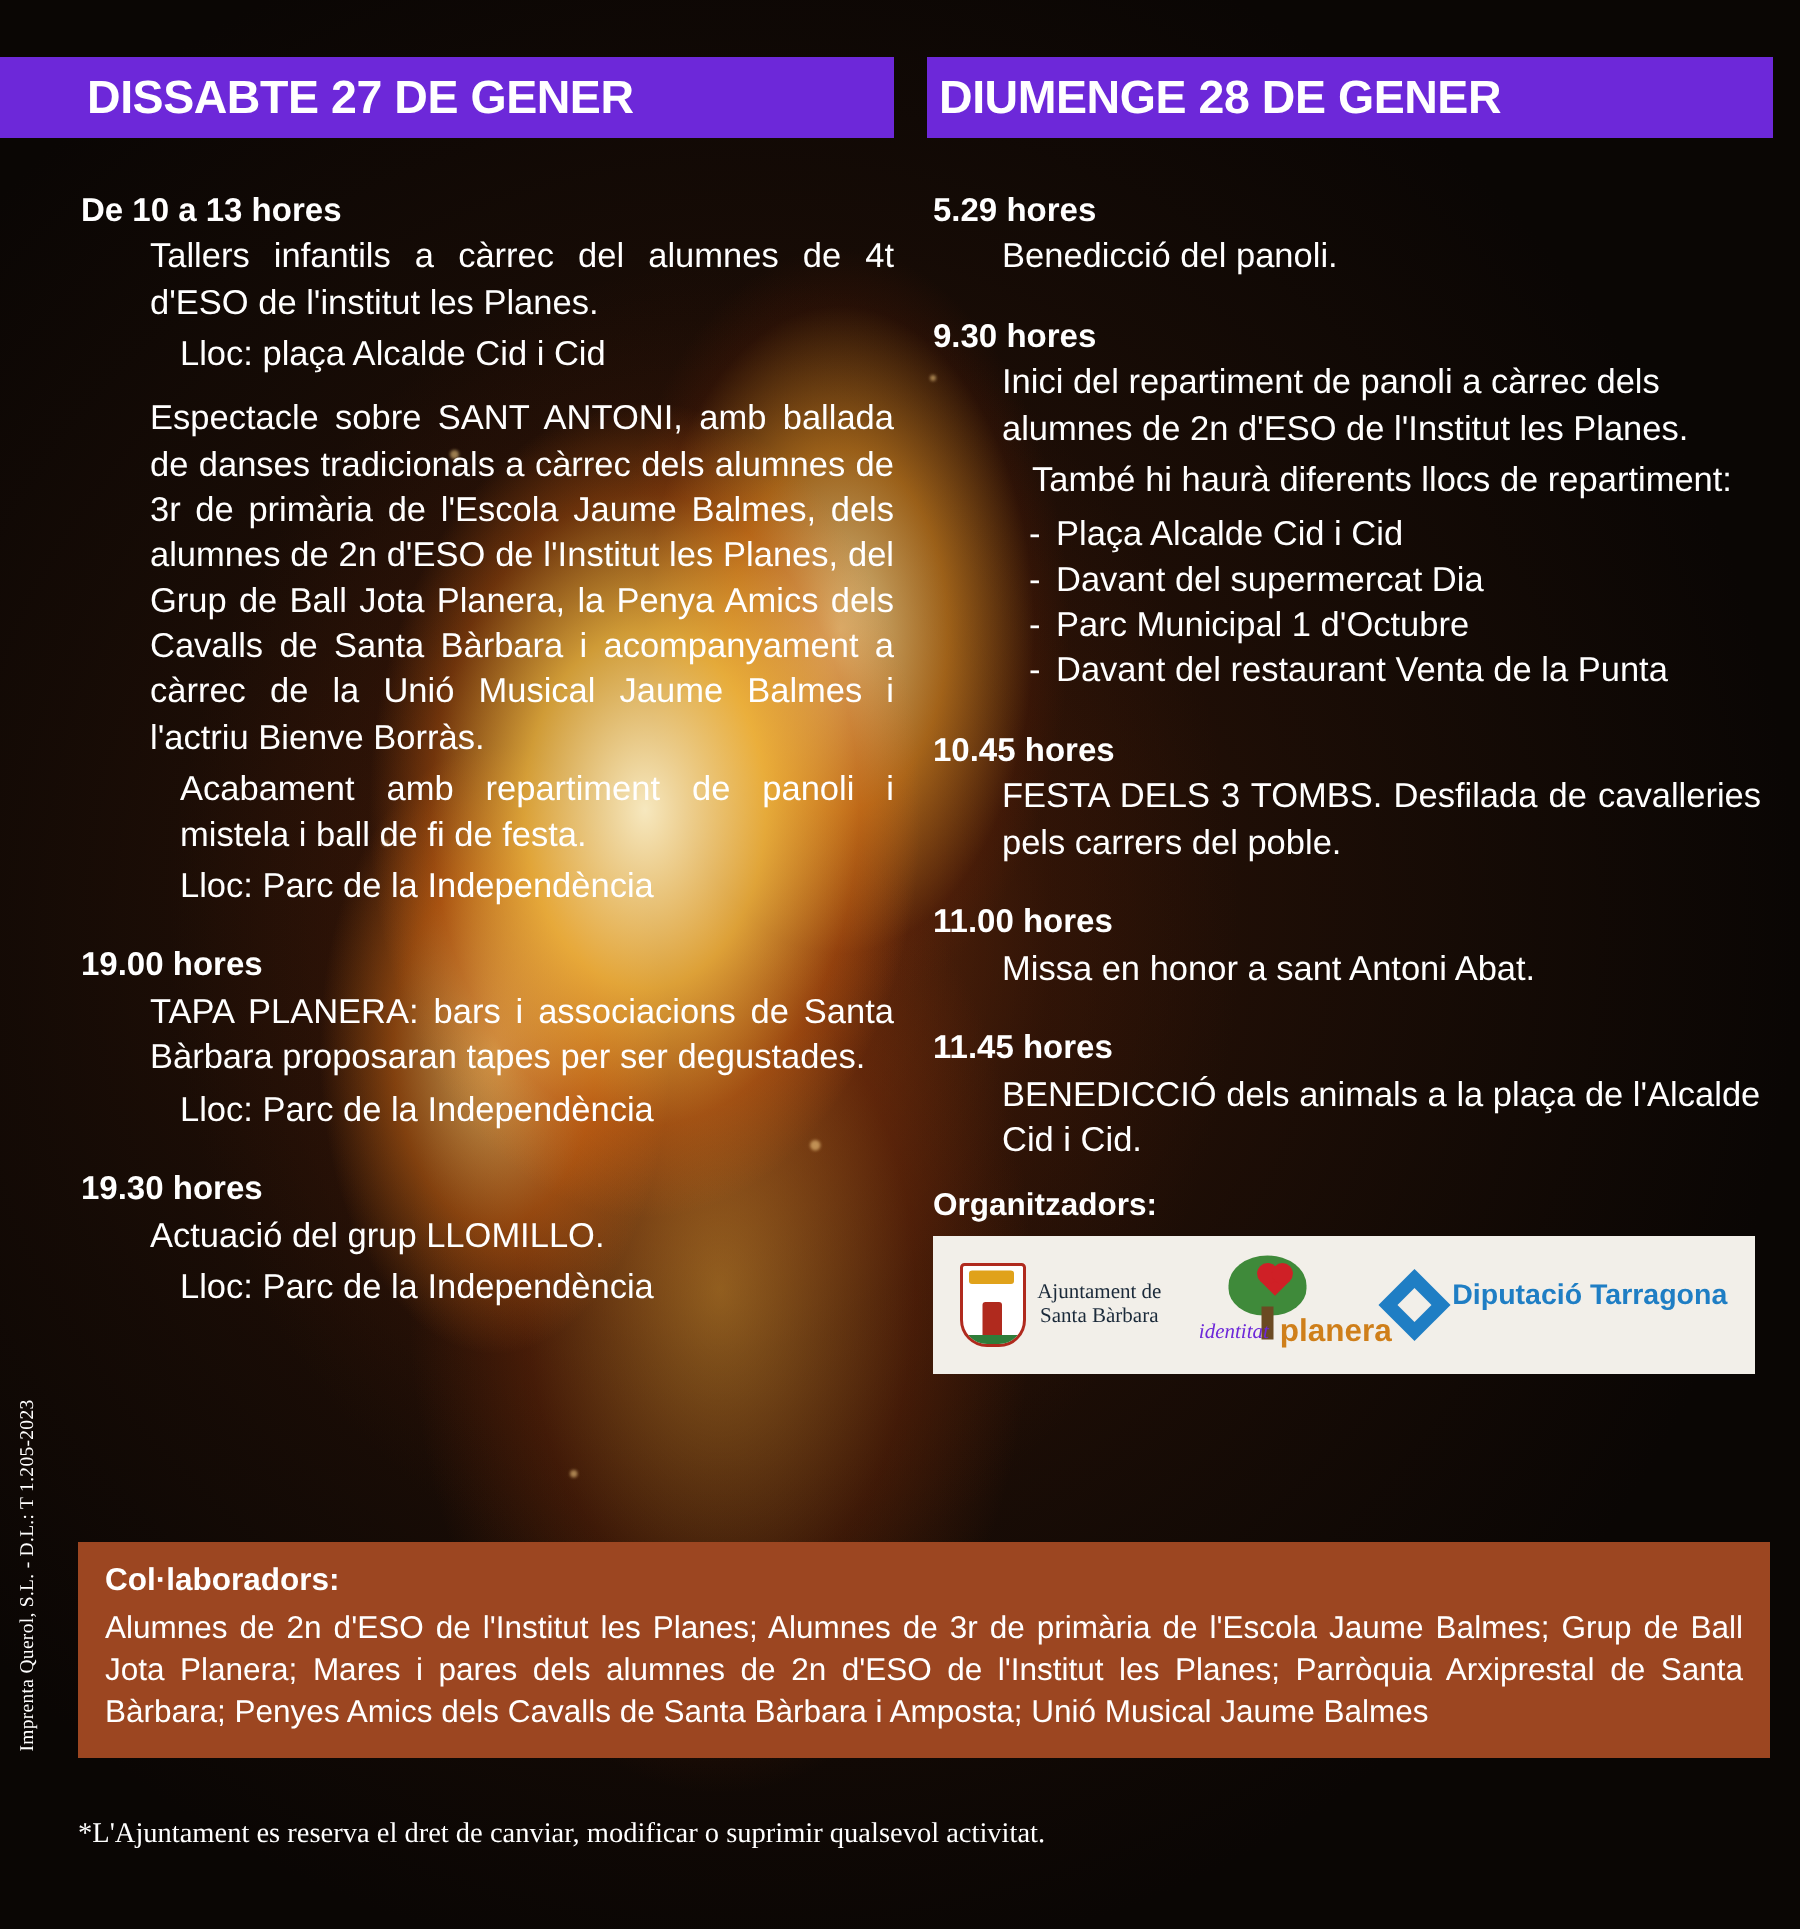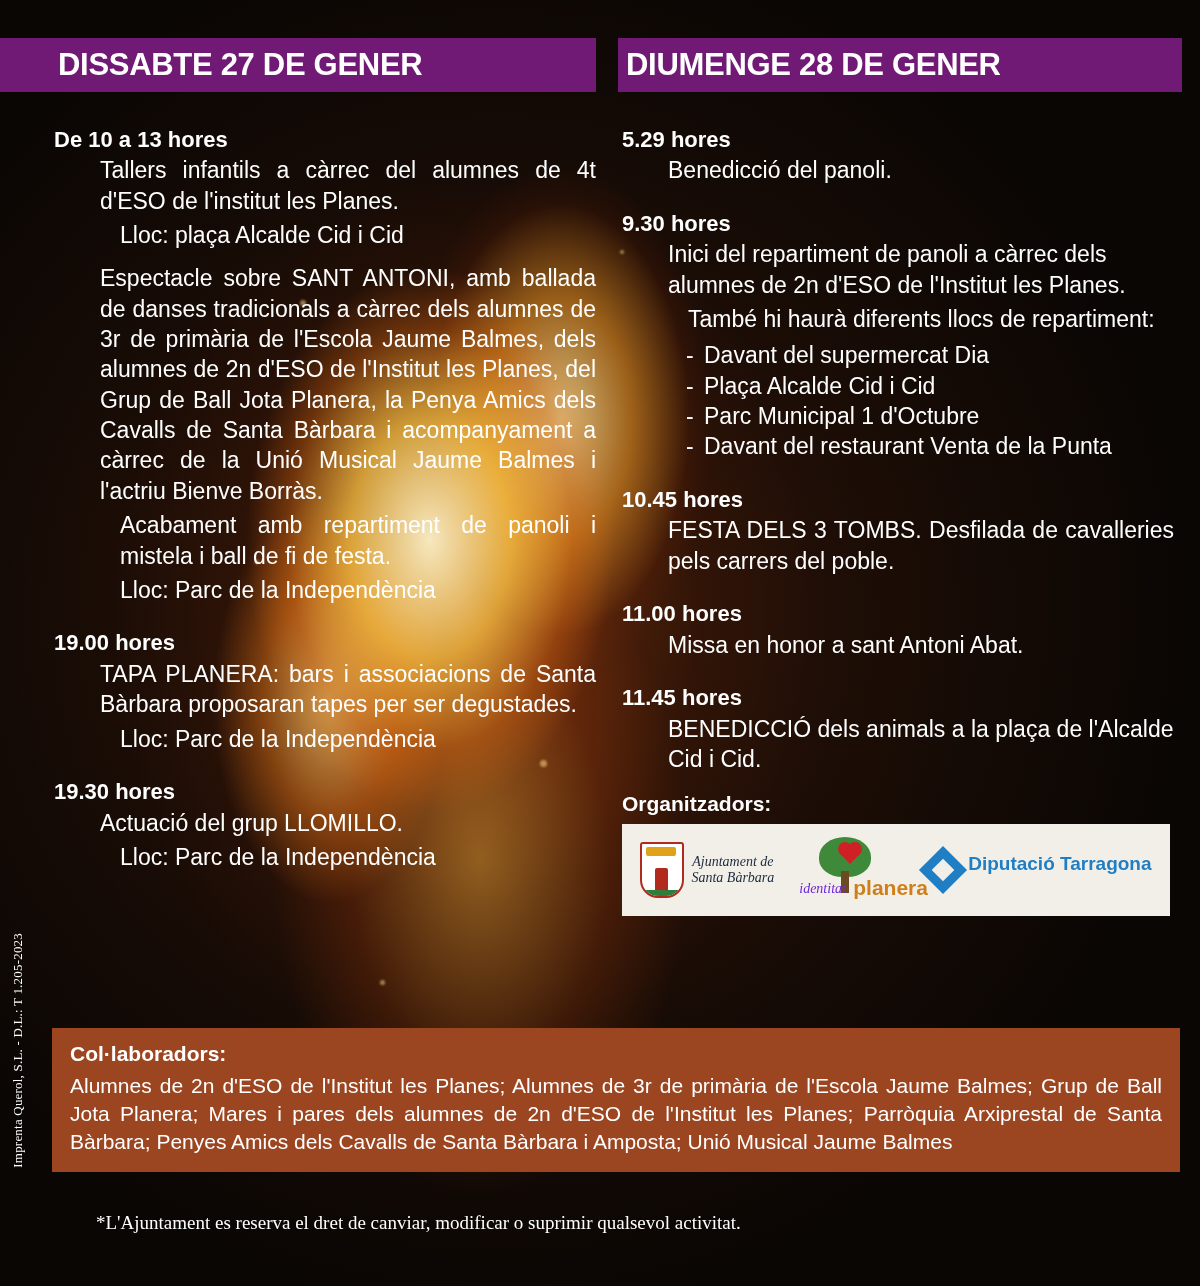--- a/index.html
+++ b/index.html
@@ -59,21 +59,21 @@
     top: 38px;
     width: 1140px;
     display: flex;
     gap: 22px;
   }
   .col {
     width: 556px;
   }
 
   .day-header {
-    background: #701a75;
+    background: #6d28d9;
     color: #ffffff;
     font-size: 31px;
     font-weight: bold;
     letter-spacing: -0.3px;
     padding: 9px 0 9px 18px;
     line-height: 1.15;
   }
   .col-left .day-header { margin-left: -40px; padding-left: 58px; width: 538px; }
   .col-right .day-header { width: 556px; padding-left: 8px; }
 
@@ -149,21 +149,20 @@
     display: flex;
     align-items: center;
     gap: 7px;
   }
   .logo-text {
     font-family: "Liberation Serif", serif;
     color: #1b2a3a;
     font-size: 14px;
     line-height: 1.15;
     text-align: center;
-    font-style: italic;
   }
   .shield {
     width: 40px;
     height: 52px;
     background: #ffffff;
     border: 2px solid #b02a1e;
     border-radius: 3px 3px 18px 18px;
     position: relative;
     overflow: hidden;
   }
@@ -278,21 +277,20 @@
     text-align: justify;
   }
 
   .footnote {
     position: absolute;
     left: 52px;
     top: 1212px;
     color: #ffffff;
     font-size: 19px;
     font-family: "Liberation Serif", serif;
-    margin-left: 44px;
   }
 </style>
 </head>
 <body>
 
 <div class="bg">
   <div class="bg-spark" style="left:300px;top:300px;width:6px;height:6px;"></div>
   <div class="bg-spark" style="left:620px;top:250px;width:4px;height:4px;"></div>
   <div class="bg-spark" style="left:380px;top:980px;width:5px;height:5px;"></div>
   <div class="bg-spark" style="left:540px;top:760px;width:7px;height:7px;"></div>
@@ -354,22 +352,22 @@
             <p>Benedicció del panoli.</p>
           </div>
         </div>
 
         <div class="entry">
           <div class="entry-time">9.30 hores</div>
           <div class="entry-body">
             <p>Inici del repartiment de panoli a càrrec dels alumnes de 2n d'ESO de l'Institut les Planes.</p>
             <p>També hi haurà diferents llocs de repartiment:</p>
             <ul class="sub-list">
+              <li>Plaça Alcalde Cid i Cid</li>
               <li>Davant del supermercat Dia</li>
-              <li>Plaça Alcalde Cid i Cid</li>
               <li>Parc Municipal 1 d'Octubre</li>
               <li>Davant del restaurant Venta de la Punta</li>
             </ul>
           </div>
         </div>
 
         <div class="entry">
           <div class="entry-time">10.45 hores</div>
           <div class="entry-body justify-all">
             <p class="j">FESTA DELS 3 TOMBS. Desfilada de cavalleries pels carrers del poble.</p>

